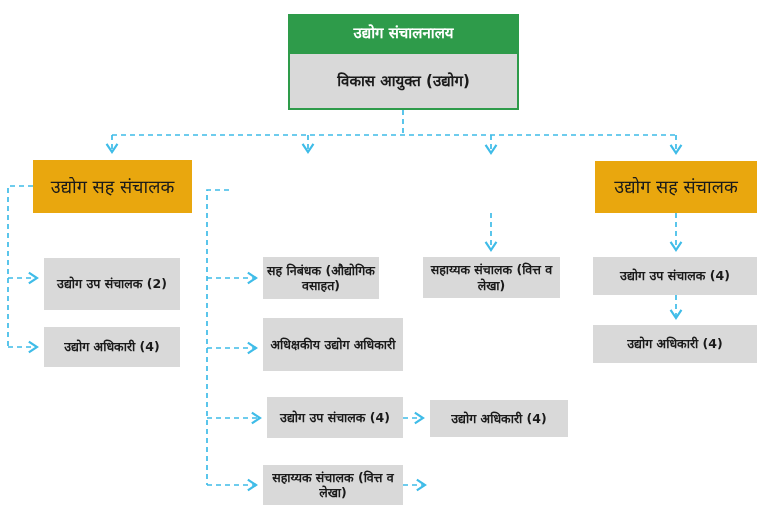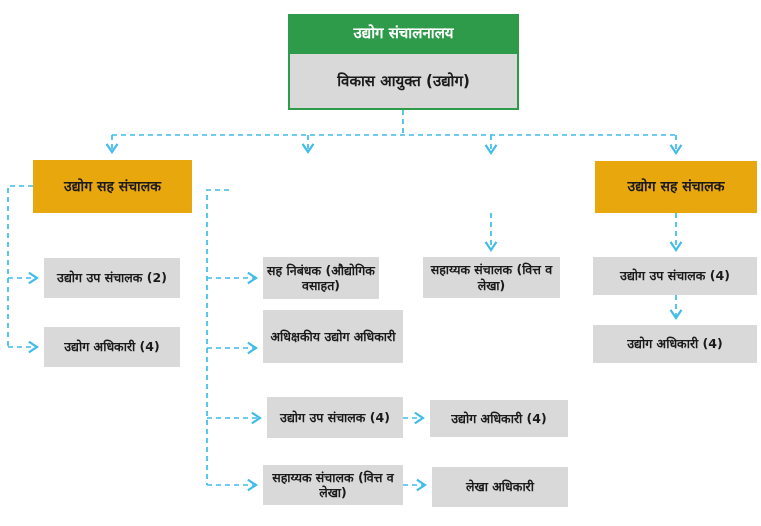--- a/index.html
+++ b/index.html
@@ -26,22 +26,22 @@
     font-size:15px;
   }
   .root-sub{
     background:var(--gray);
     border:2px solid var(--green);
     font-weight:700;
     font-size:15px;
   }
   .orange{
     background:var(--orange);
-    font-weight:700;
-    font-size:14px;
+    font-weight:400;
+    font-size:18px;
   }
   .gray{
     background:var(--gray);
     font-weight:600;
     font-size:12.5px;
   }
   #connector-layer{
     position:absolute;left:0;top:0;width:761px;height:526px;
     pointer-events:none;
   }
@@ -98,29 +98,28 @@
       <path class="conn" d="M676 295 V318" marker-end="url(#arrow)"></path>
     </g>
   </svg>
 
   <div class="box root-sub" style="left:288px;top:52px;width:231px;height:58px">विकास आयुक्त (उद्योग)</div>
   <div class="box green-head" style="left:288px;top:14px;width:231px;height:38px">उद्योग संचालनालय</div>
 
   <div class="box orange" style="left:33px;top:160px;width:159px;height:53px">उद्योग सह संचालक</div>
   <div class="box orange" style="left:595px;top:161px;width:162px;height:52px">उद्योग सह संचालक</div>
 
-  <div class="box gray" style="left:44px;top:258px;width:136px;height:40px">उद्योग उप संचालक (2)</div>
+  <div class="box gray" style="left:44px;top:258px;width:136px;height:52px">उद्योग उप संचालक (2)</div>
   <div class="box gray" style="left:44px;top:327px;width:136px;height:40px">उद्योग अधिकारी (4)</div>
 
   <div class="box gray" style="left:263px;top:257px;width:116px;height:42px">सह निबंधक (औद्योगिक वसाहत)</div>
-  <div class="box gray" style="left:263px;top:310px;width:140px;height:53px">अधिक्षकीय उद्योग अधिकारी</div>
+  <div class="box gray" style="left:263px;top:318px;width:140px;height:53px">अधिक्षकीय उद्योग अधिकारी</div>
   <div class="box gray" style="left:267px;top:397px;width:136px;height:41px">उद्योग उप संचालक (4)</div>
   <div class="box gray" style="left:263px;top:465px;width:140px;height:40px">सहाय्यक संचालक (वित्त व लेखा)</div>
 
   <div class="box gray" style="left:430px;top:400px;width:138px;height:37px">उद्योग अधिकारी (4)</div>
-  <div class="box gray" style="left:432px;top:467px;width:136px;height:40px">लेखा अधिकारी</div>
 
   <div class="box gray" style="left:423px;top:257px;width:137px;height:41px">सहाय्यक संचालक (वित्त व लेखा)</div>
 
   <div class="box gray" style="left:593px;top:257px;width:164px;height:38px">उद्योग उप संचालक (4)</div>
   <div class="box gray" style="left:593px;top:325px;width:164px;height:38px">उद्योग अधिकारी (4)</div>
 
 </div>
 
 </body></html>

